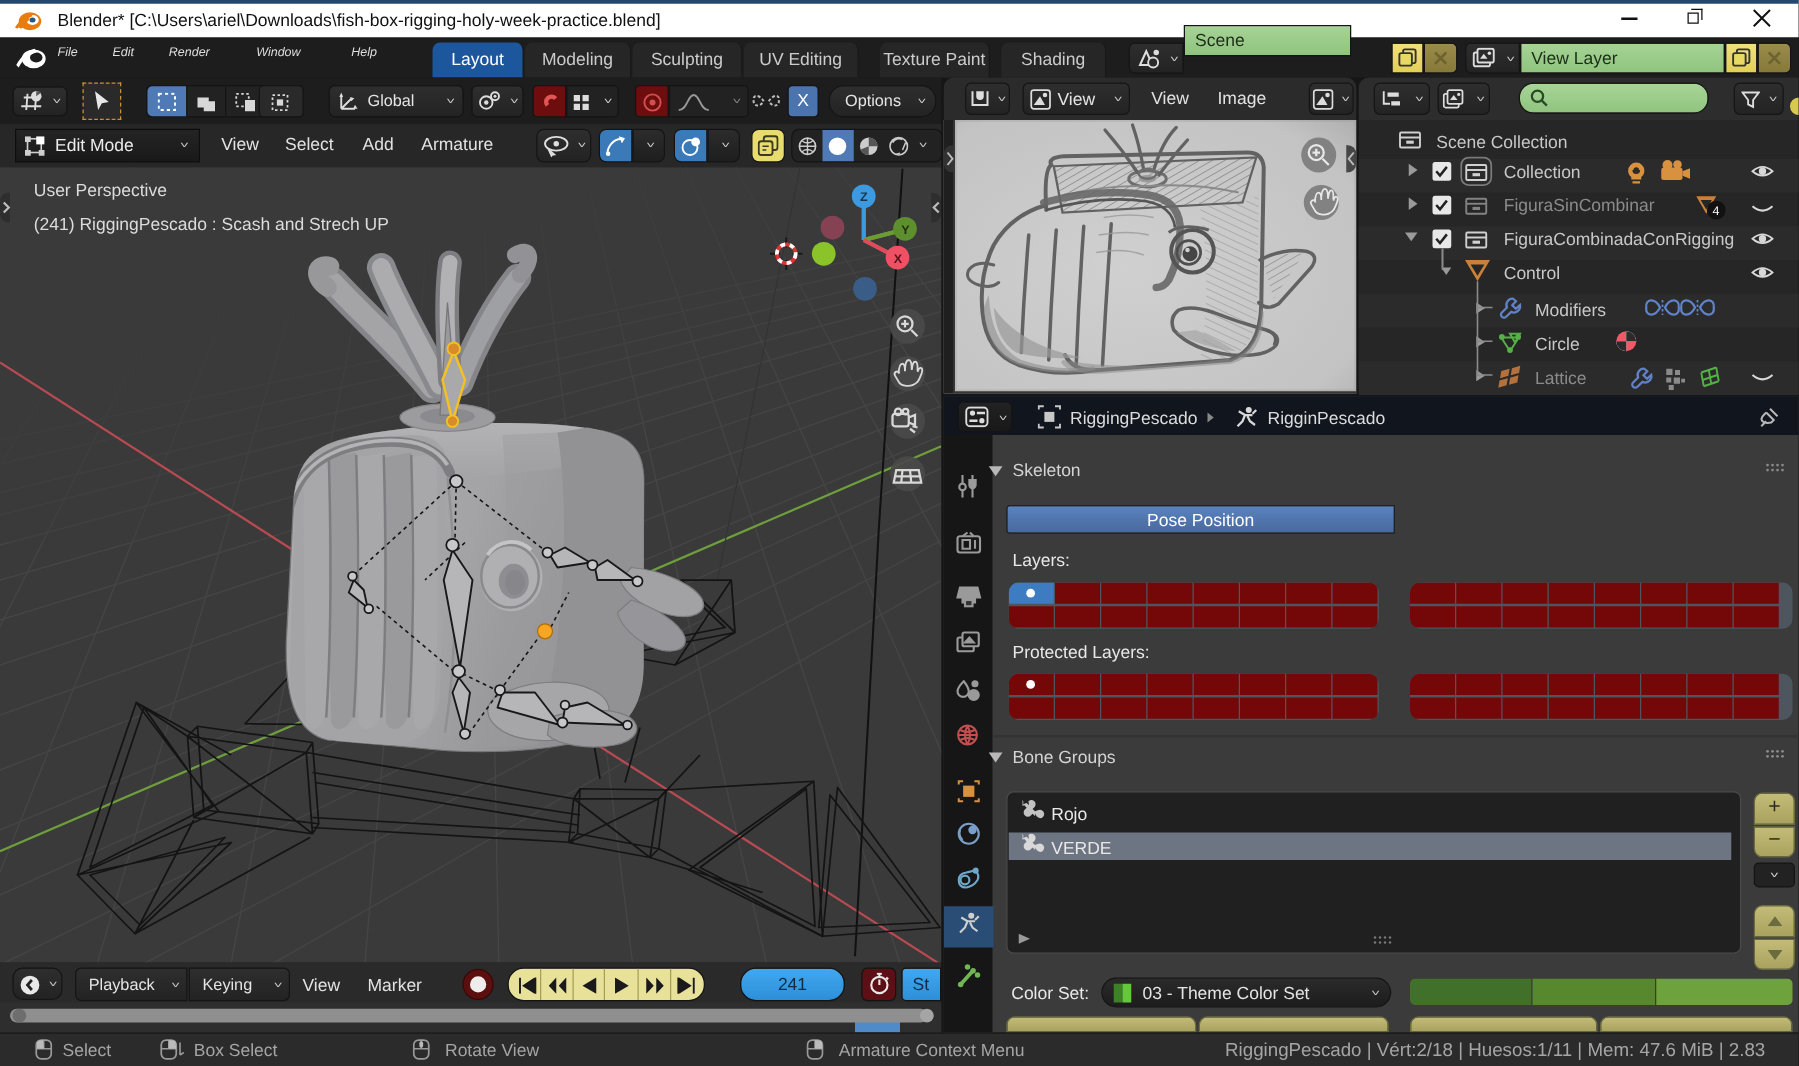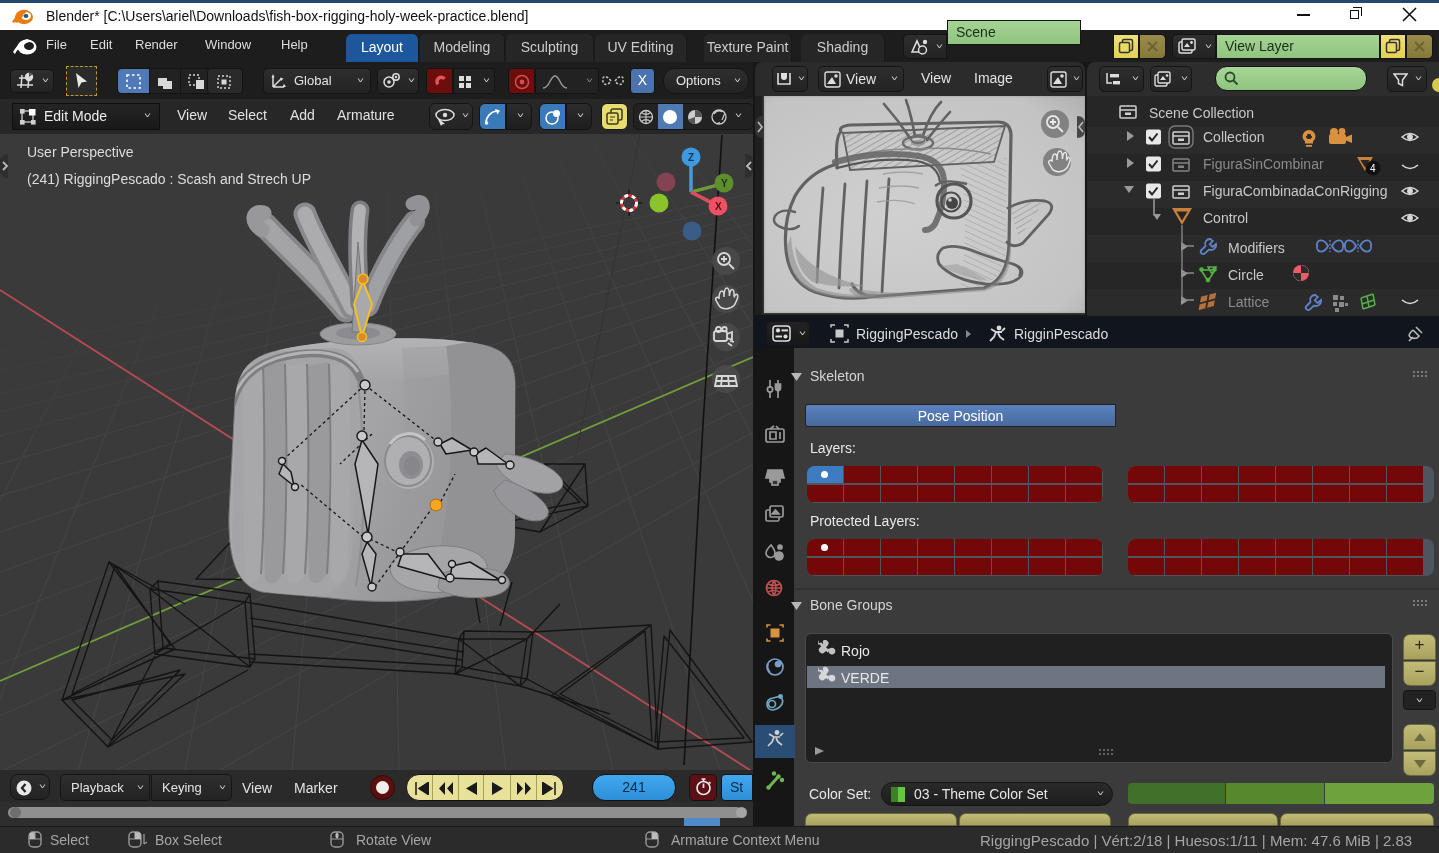--- a/index.html
+++ b/index.html
@@ -5,21 +5,21 @@
   * { margin:0; padding:0; box-sizing:border-box; }
   html,body { width:1439px; height:853px; overflow:hidden; background:#161616;
     font-family:"Liberation Sans", sans-serif; }
   .abs { position:absolute; }
   #stage { position:relative; width:1439px; height:853px; }
   
   #titlebar { left:0; top:0; width:1439px; height:30px; background:#fff; border-top:3px solid #24496e; }
   #titletext { left:46px; top:8px; font-size:14px; color:#111;text-align:right; }
   
   #topbar { left:0; top:30px; width:1439px; height:32px; background:#1d1d1d; }
-  .menuitem { position:absolute; top:37px; font-size:13px; color:#dedede; }
+  .menuitem { position:absolute; top:37px; font-size:10px; color:#dedede;font-style:italic; }
   .wtab { position:absolute; top:34px; height:28px; font-size:14px; color:#cccccc;
      background:#262626; border-radius:6px 6px 0 0; text-align:center; line-height:27px; border-right:1px solid #181818;}
   .wtab.active { background:#1c569c; color:#fff; }
   
   .btn { position:absolute; background:linear-gradient(#2e2e2e,#232323); border:1px solid #151515;
      border-radius:5px; color:#e4e4e4; font-size:13px; }
   .chev { display:inline-block; transform:scaleY(0.6); font-size:12px; color:#cfcfcf; }
   
   #toolhdr { left:0; top:62px; width:753px; height:37px; background:#1d1d1d; }
   #vphdr   { left:0; top:99px; width:753px; height:35px; background:#272727; }

